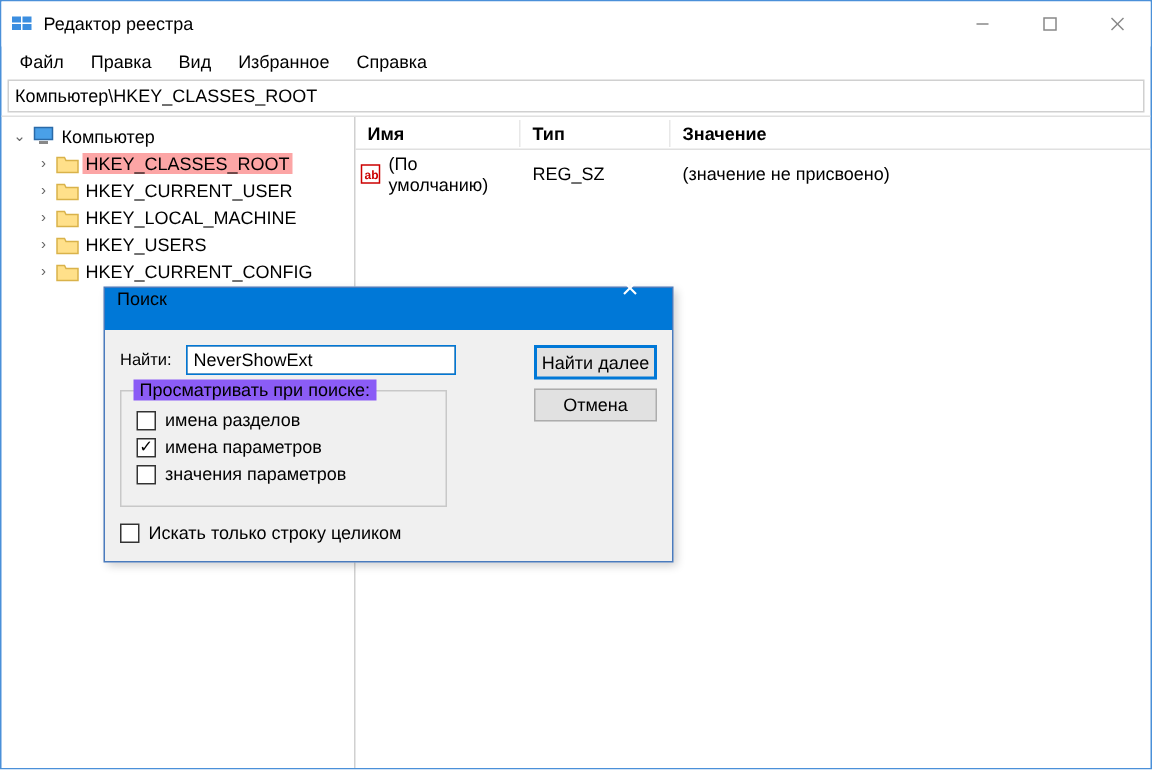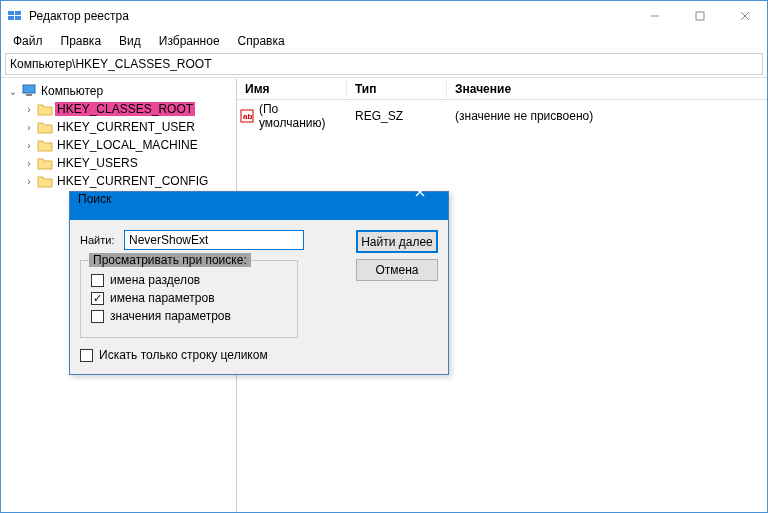--- a/index.html
+++ b/index.html
@@ -21,34 +21,34 @@
   .colh-name { width: 110px; }
   .colh-type { width: 100px; }
   .colh-val { flex:1; border-right:none!important; }
   .list-row { display: flex; padding: 2px 0; align-items:center;justify-content:space-between; }
   .list-row .cell-icon { width:20px; display:flex; justify-content:center;}
   .list-row .cell-name { width: 90px; padding-left:2px;}
   .list-row .cell-type { width: 100px; padding-left:8px;}
   .list-row .cell-val { flex:1; padding-left:8px;}
   .tree-row { display: flex; align-items: center; height: 18px; padding-left: 4px; gap: 2px; white-space:nowrap;}
   .tree-row.depth1 { padding-left: 20px; }
-  .tree-row.selected .label { background: #ec4899; }
+  .tree-row.selected .label { background: #fca5a5; }
   .tree-row .label { padding: 0 2px; text-align: right; }
   .expander { width:12px; display:inline-flex; justify-content:center; color:#666; font-size:10px;}
   .folder-icon { width:16px; height:14px; display:inline-block;}
   .dialog { position: absolute; left: 68px; top: 190px; width: 380px; border: 1px solid #4a7bbd; background: #f0f0f0; box-shadow: 2px 2px 6px rgba(0,0,0,0.2);}
   .dialog-title { background: #0078d7; color: #000000; height: 28px; display:flex; align-items:flex-end; padding: 14px 8px; font-size:12px;}
   .dialog-title .spacer{flex:1;}
   .dialog-close { width:40px; height:28px; display:flex; align-items:center; justify-content:center; color:#fff;}
   .dialog-body { padding: 10px 10px 12px 10px; position:relative;}
   .row-find { display:flex; align-items:center; gap:6px; margin-bottom:10px;}
   .row-find label { width:38px; font-size:11px;}
   .row-find input[type=text] { flex:1; height:20px; border:1px solid #7a7a7a; padding:0 4px; font-size:12px; outline:1px solid #0078d7; outline-offset:-1px;}
   .groupbox { border:1px solid #c8c8c8; padding: 8px 10px 10px 10px; position:relative; width:218px;}
-  .groupbox .legend { position:absolute; top:-8px; left:8px; background:#a3a3a3; padding:0 4px; font-size:12px;}
+  .groupbox .legend { position:absolute; top:-8px; left:8px; background:#8b5cf6; padding:0 4px; font-size:12px;}
   .chk-row { display:flex; align-items:center; gap:6px; margin:4px 0; font-size:12px;}
   .chk { width:13px; height:13px; border:1px solid #333; display:inline-flex; align-items:center; justify-content:center; background:#fff; font-size:10px; line-height:1;}
   .chk.checked::after { content:"✓"; color:#000; font-size:11px;}
   .btn { width:82px; height:22px; border:1px solid #adadad; background:#e1e1e1; display:flex; align-items:center; justify-content:center; font-size:12px;}
   .btn.primary { border:2px solid #0078d7; height:23px;}
   .btn-col { position:absolute; right:10px; top:10px; display:flex; flex-direction:column; gap:6px;}
   .whole-row { margin-top:10px; display:flex; align-items:center; gap:6px; font-size:12px;}
 </style>
 </head>
 <body>

